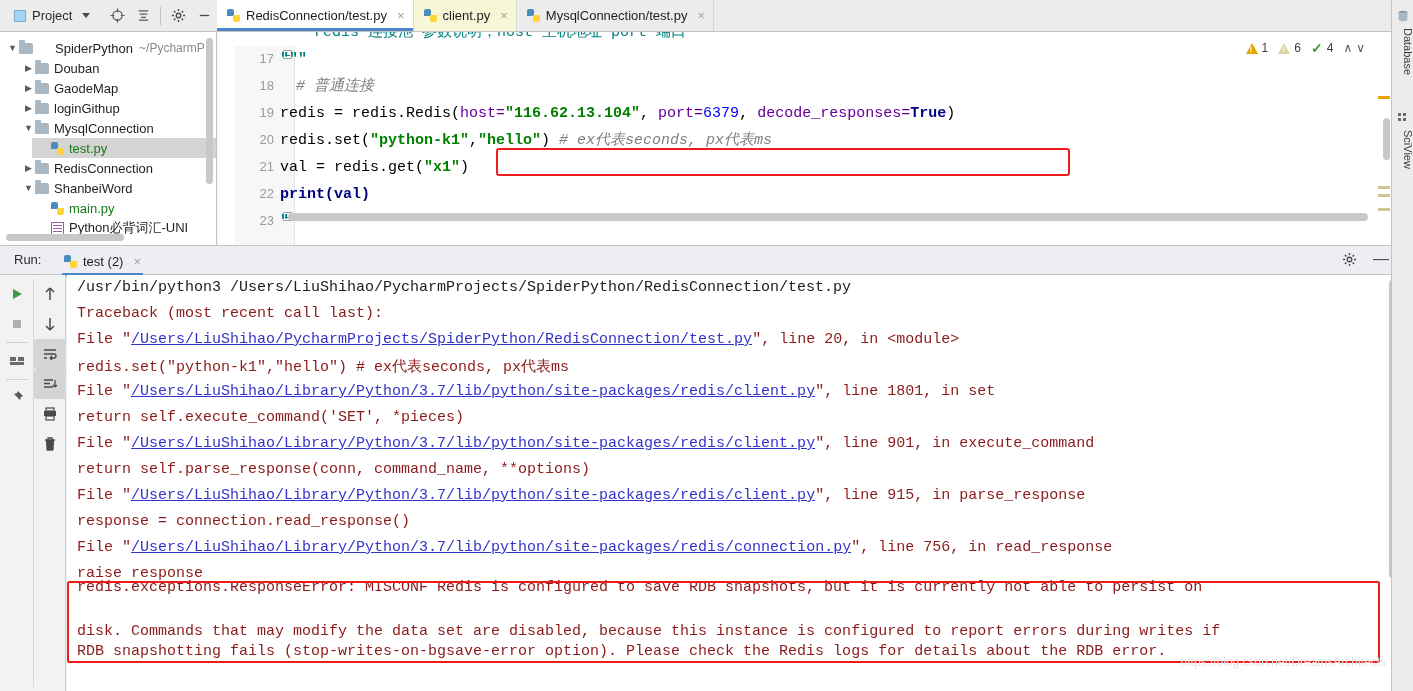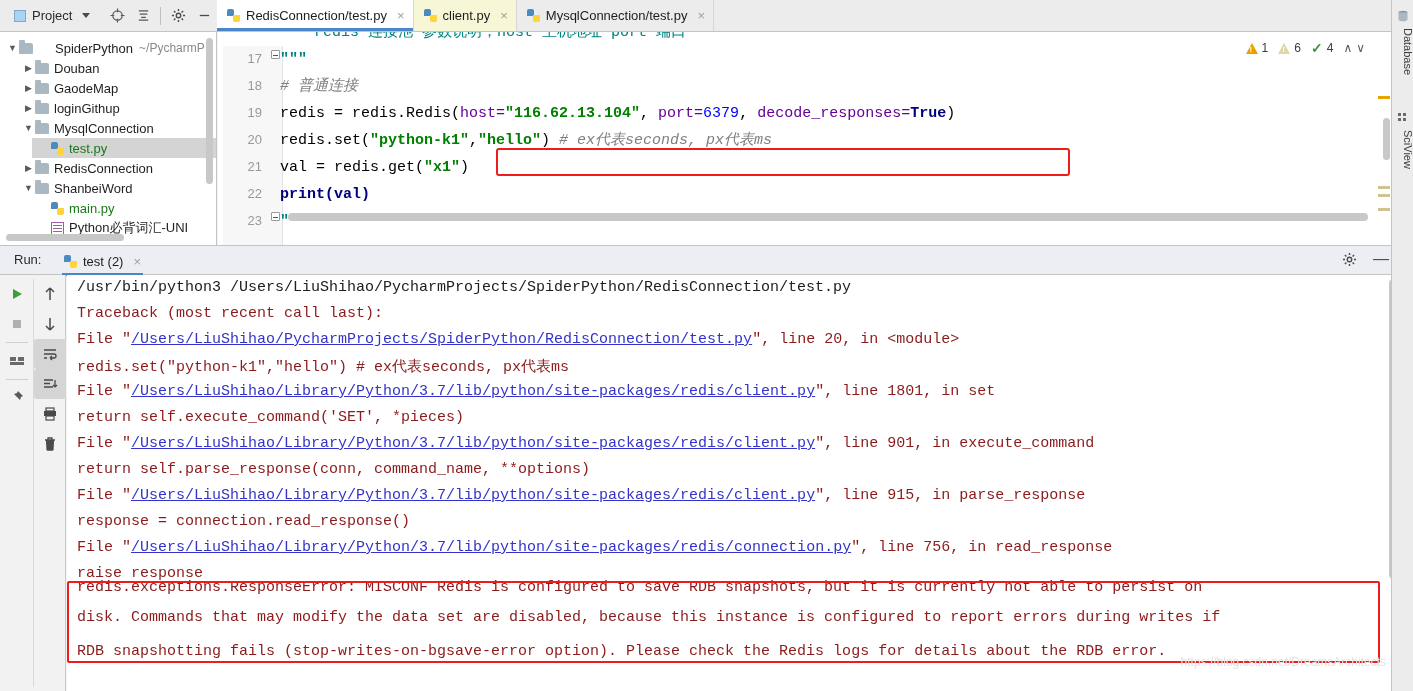--- a/index.html
+++ b/index.html
@@ -58,21 +58,21 @@
   .docicon::after{content:"";position:absolute;left:1px;top:2px;right:1px;height:1px;background:#9b5fa0;box-shadow:0 3px 0 #9b5fa0,0 6px 0 #9b5fa0;}
   .tree-hscroll{ position:absolute; left:6px; bottom:4px; width:175px; height:7px; }
   .tree-hscroll i{ position:absolute;left:0;top:0;width:118px;height:7px;background:#c8c8c8;border-radius:4px; display:block;}
   .tree-vscroll{ position:absolute; right:3px; top:6px; width:7px; height:170px;}
   .tree-vscroll i{ position:absolute;left:0;top:0;width:7px;height:146px;background:#c8c8c8;border-radius:4px;display:block;}
 
   
   .editor { position:absolute; left:218px; top:32px; width:1173px; height:213px; background:#ffffff; overflow:hidden; }
   .ed-topstrip{ position:absolute; left:0; top:0; width:1173px; height:14px; overflow:hidden; }
   .ed-topstrip .clip{ position:absolute; left:60px; top:-10px; font-family:"Liberation Mono", monospace; font-size:15px; color:#008080; white-space:nowrap; }
-  .gutter { position:absolute; left:5px; top:14px; width:60px; height:199px; background:#f7f7f7; border-right:1px solid #e2e2e2;}
+  .gutter { position:absolute; left:17px; top:14px; width:60px; height:199px; background:#f7f7f7; border-right:1px solid #e2e2e2;}
   .lnum { position:absolute; right:20px; font-family:"Liberation Sans", sans-serif; font-size:13px; color:#999999; }
   .fold { position:absolute; left:48px; width:11px; height:11px; }
   .fold i{ display:block; width:9px;height:9px;border:1px solid #9a9a9a;background:#fff;border-radius:1px;}
   .fold i::after{content:"";display:block;width:5px;height:1px;background:#555;margin:4px auto 0;}
   .code { position:absolute; left:62px; top:14px; width:1111px; height:199px; font-family:"Liberation Mono", monospace; font-size:15px; white-space:nowrap; }
   .cl { position:absolute; left:0; height:27px; line-height:27px; }
   .k-str { color:#008000; font-weight:bold; }
   .k-kw  { color:#000080; font-weight:bold; }
   .k-num { color:#0000ff; }
   .k-kwarg { color:#660099;margin-top:8px; }
@@ -265,21 +265,21 @@
           <i></i>
         </div>
       <div class="fold" style="top:166px">
           <i></i>
         </div>
     </div>
 
     <div class="code">
       <div id="code-root">
           <div class="cl" style="top: 0px;"><span class="k-trip">"""</span></div>
-          <div class="cl" style="top: 27px;"><span class="k-cmt"># 普通连接</span></div>
+          <div class="cl" style="top: 27px; margin-left: 16px;"><span class="k-cmt"># 普通连接</span></div>
           <div class="cl" style="top: 54px;"><span class="k-plain">redis = redis.Redis(</span><span class="k-kwarg">host=</span><span class="k-str">"116.62.13.104"</span><span class="k-plain">, </span><span class="k-kwarg">port=</span><span class="k-num">6379</span><span class="k-plain">, </span><span class="k-kwarg">decode_responses=</span><span class="k-kw">True</span><span class="k-plain">)</span></div>
           <div class="cl" style="top: 81px;"><span class="k-plain">redis.set(</span><span class="k-str">"python-k1"</span><span class="k-plain">,</span><span class="k-str">"hello"</span><span class="k-plain">)</span><span class="k-cmt"> # ex代表seconds, px代表ms</span></div>
           <div class="cl" style="top: 108px;"><span class="k-plain">val = redis.get(</span><span class="k-str">"x1"</span><span class="k-plain">)</span></div>
           <div class="cl" style="top: 135px;"><span class="k-kw">print(val)</span></div>
           <div class="cl" style="top: 162px;"><span class="k-trip">"""</span></div>
         </div>
     </div>
 
     <div class="redbox" style="left:278px; top:116px; width:574px; height:28px;"></div>
 
@@ -398,21 +398,21 @@
         <div class="conline" style="top: 134px;"><span class="c-err">    return self.execute_command('SET', *pieces)</span></div>
         <div class="conline" style="top: 160px;"><span class="c-err">  File "</span><span class="c-link">/Users/LiuShihao/Library/Python/3.7/lib/python/site-packages/redis/client.py</span><span class="c-err">", line 901, in execute_command</span></div>
         <div class="conline" style="top: 186px;"><span class="c-err">    return self.parse_response(conn, command_name, **options)</span></div>
         <div class="conline" style="top: 212px;"><span class="c-err">  File "</span><span class="c-link">/Users/LiuShihao/Library/Python/3.7/lib/python/site-packages/redis/client.py</span><span class="c-err">", line 915, in parse_response</span></div>
         <div class="conline" style="top: 238px;"><span class="c-err">    response = connection.read_response()</span></div>
         <div class="conline" style="top: 264px;"><span class="c-err">  File "</span><span class="c-link">/Users/LiuShihao/Library/Python/3.7/lib/python/site-packages/redis/connection.py</span><span class="c-err">", line 756, in read_response</span></div>
         <div class="conline" style="top: 290px;"><span class="c-err">    raise response</span></div>
       </div>
     <div id="errblock-root">
         <div class="conline c-err" style="top: 304px;">redis.exceptions.ResponseError: MISCONF Redis is configured to save RDB snapshots, but it is currently not able to persist on</div>
-        <div class="conline c-err" style="top: 334px;">  disk. Commands that may modify the data set are disabled, because this instance is configured to report errors during writes if</div>
+        <div class="conline c-err" style="top: 348px;">  disk. Commands that may modify the data set are disabled, because this instance is configured to report errors during writes if</div>
         <div class="conline c-err" style="top: 368px;">  RDB snapshotting fails (stop-writes-on-bgsave-error option). Please check the Redis logs for details about the RDB error.</div>
       </div>
     <div class="errbox" style="left:0px; top:306px; width:1313px; height:82px;"></div>
     <div class="watermark">https://blog.csdn.net/DreamsArchitects</div>
     <div class="con-vscroll">
         <i></i>
       </div>
   </div>
 
   <div class="rail">

